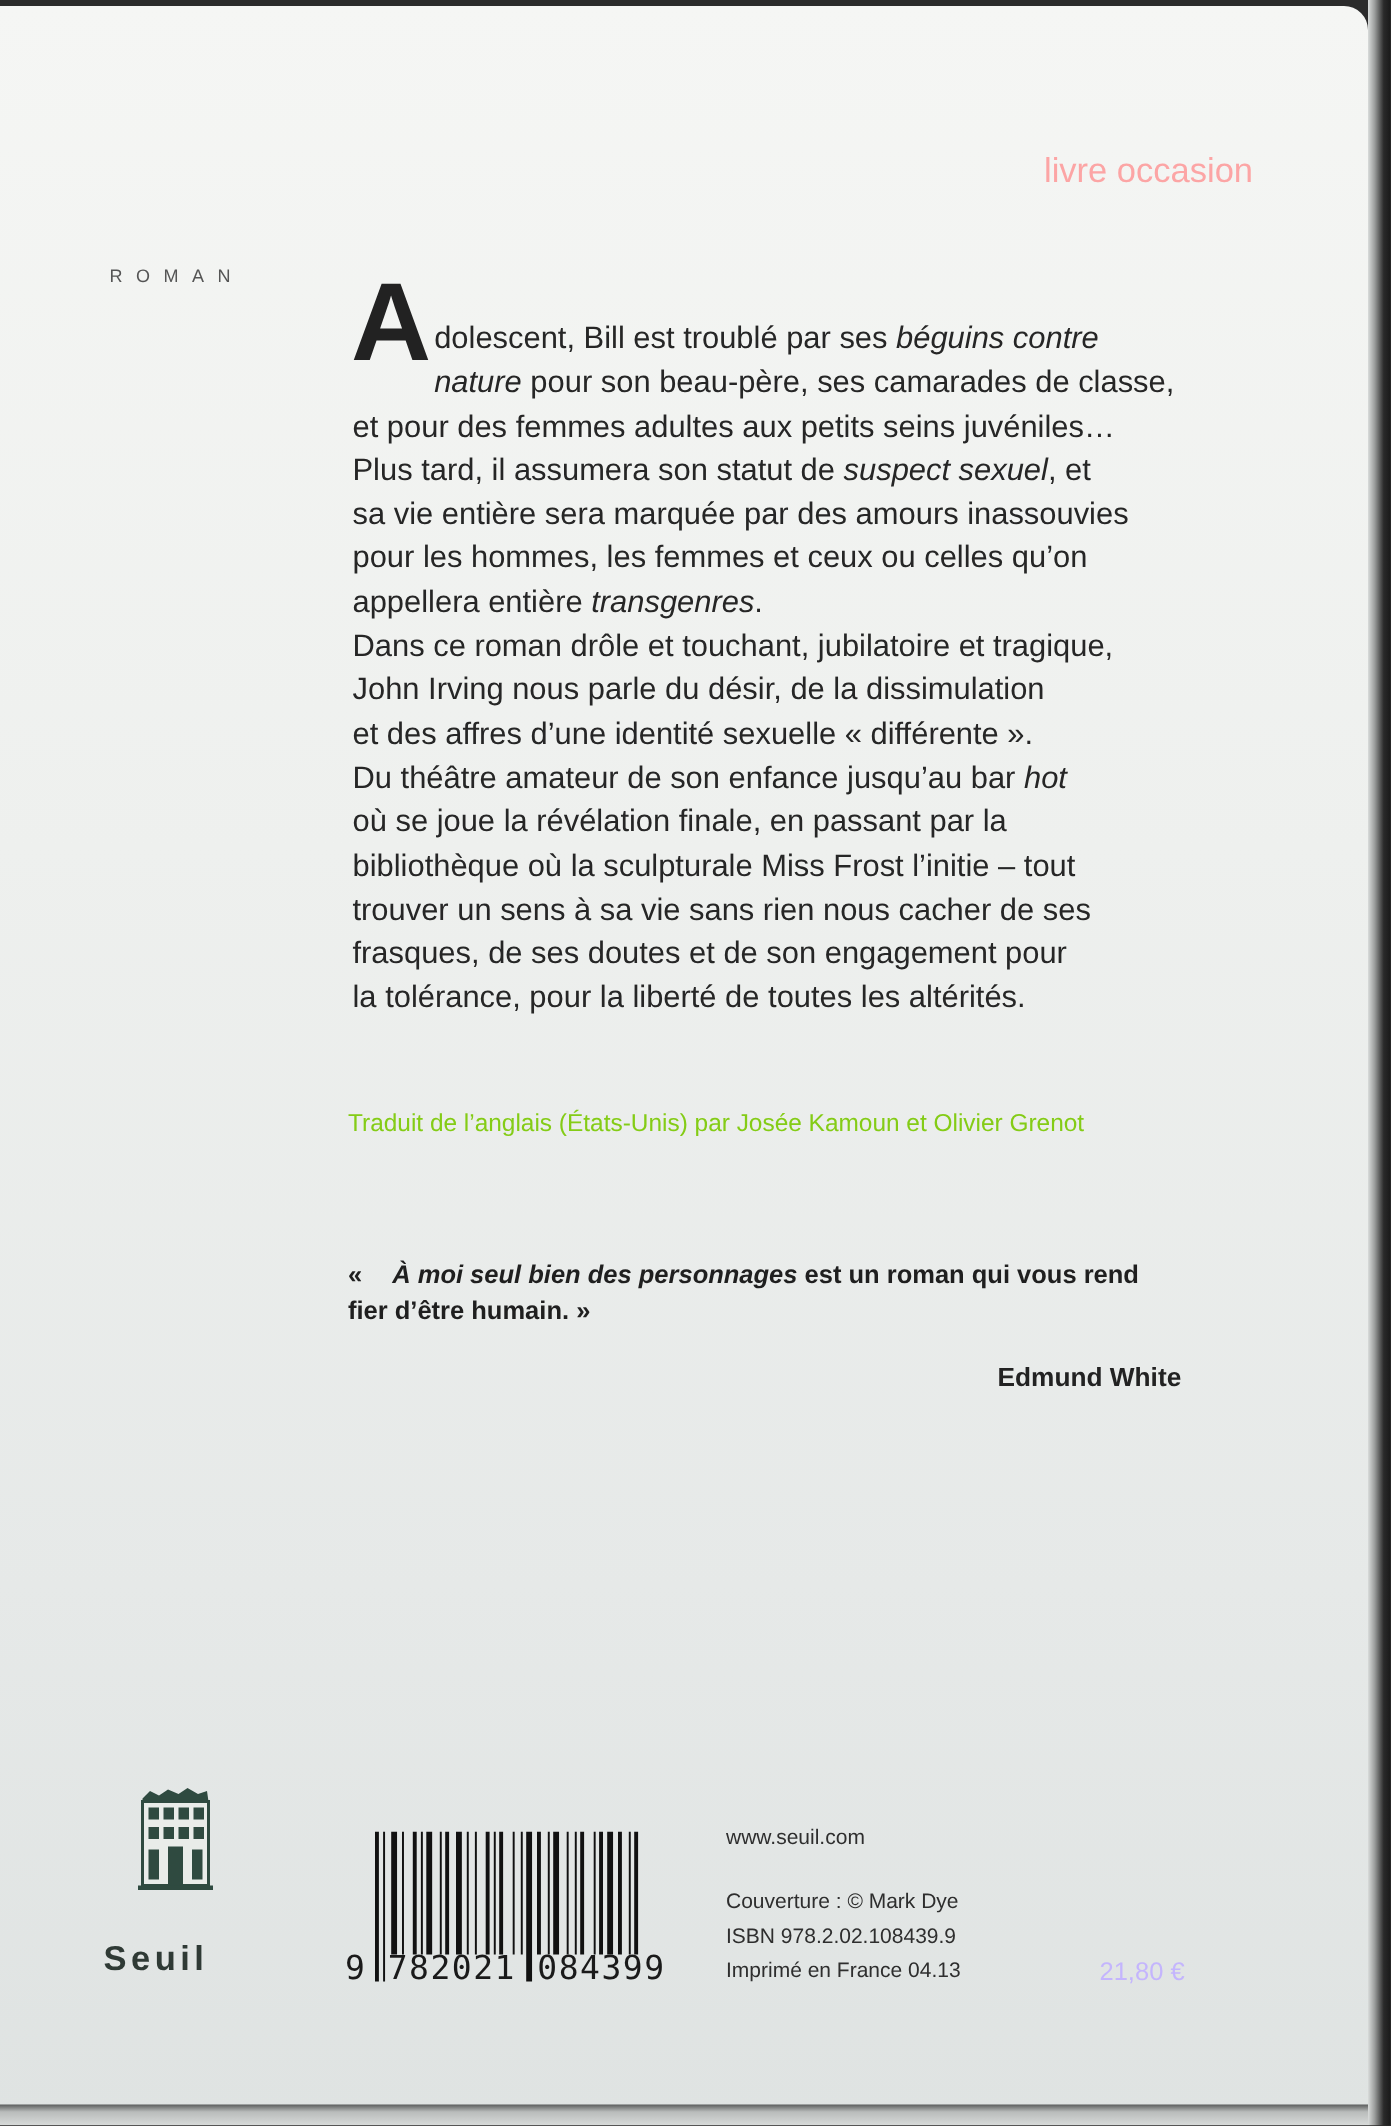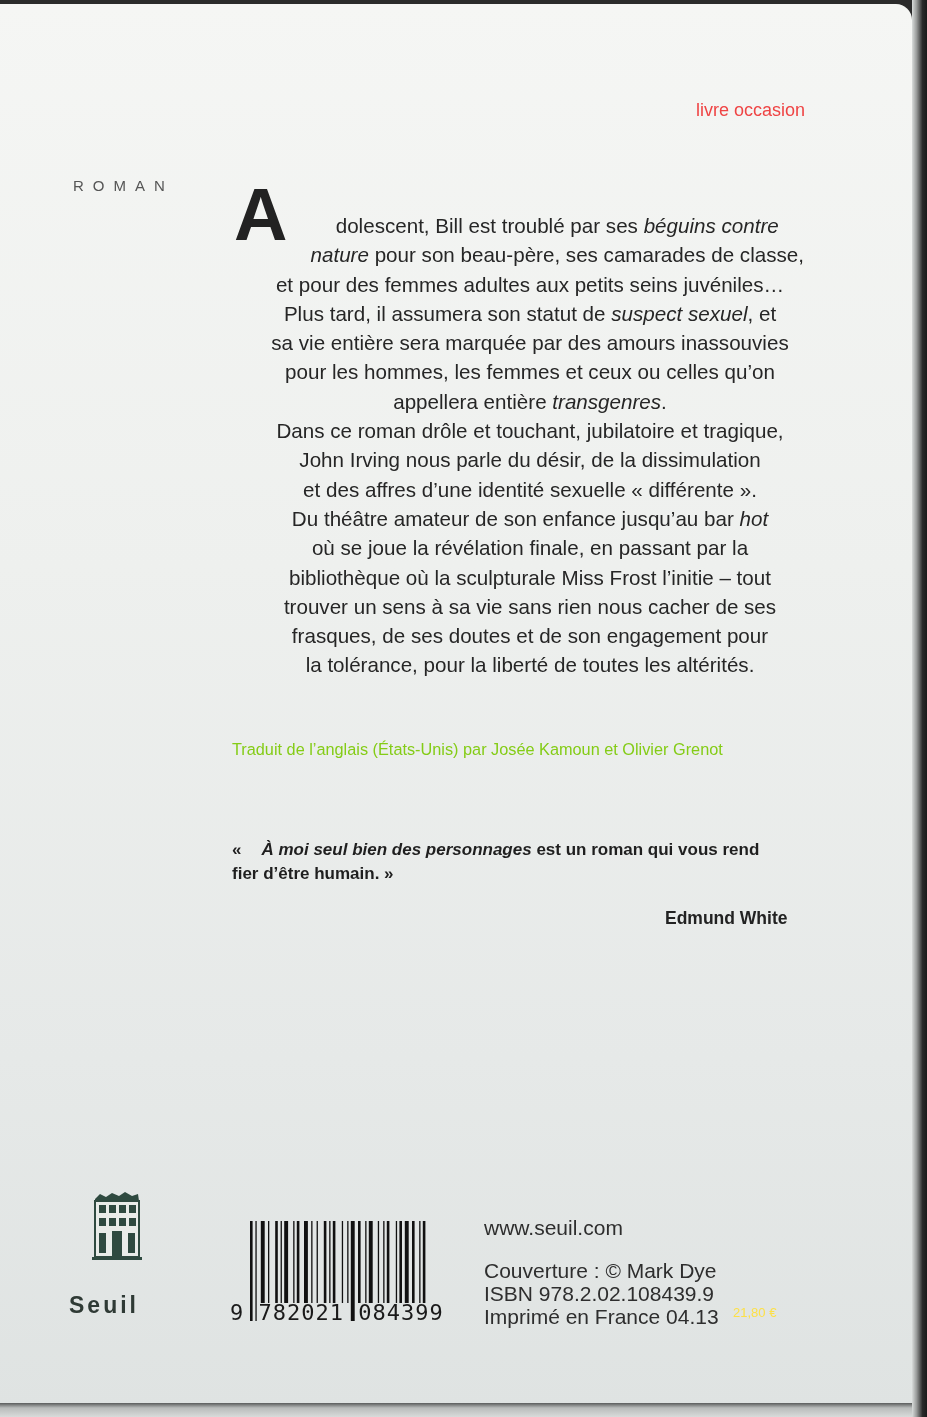--- a/index.html
+++ b/index.html
@@ -15,36 +15,36 @@
   }
   .right-edge {
     position:absolute; left:912px; top:0; width:15px; height:1417px;
     background:linear-gradient(90deg,#d9dcdb 0%,#9a9c9b 30%,#2a2a2a 70%,#1a1a1a 100%);
   }
   .bottom-edge {
     position:absolute; left:0; top:1403px; width:912px; height:14px;
     background:linear-gradient(180deg,#5a5c5c 0%,#b9bcbb 35%,#d8dbda 100%);
   }
   .sticker {
-    position:absolute; left:696px; top:100px; font-size:18px; color:#ef4444;
+    position:absolute; left:696px; top:100px; font-size:23px; color:#fca5a5;
     letter-spacing:0px;
   }
   .genre {
-    position:absolute; left:73px; top:177px; font-size:15px; color:#555;
+    position:absolute; left:73px; top:177px; font-size:12px; color:#555;
     letter-spacing:9px;
   }
   .blurb {
     position:absolute; left:235px; top:184px; width:590px;
     font-size:20.6px; line-height:29.3px; color:#262626;
   }
   .dropcap {
     float:left; font-size:74px; line-height:56px; font-weight:bold;
     color:#222; margin:3px 2px 0 -1px; height:56px;
   }
-  .line { white-space:nowrap; display:block;text-align:center; }
+  .line { white-space:nowrap; display:block; }
   .line.first { padding-top:27px; }
   .translator {
     position:absolute; left:232px; top:740px; font-size:16.3px; color:#84cc16;
     white-space:nowrap;
   }
   .quote {
     position:absolute; left:232px; top:838px; font-size:17px; line-height:24px;
     color:#1f1f1f; font-weight:bold; width:580px;
   }
   .quote i { font-weight:bold;margin-left:20px; }
@@ -58,22 +58,22 @@
     position:absolute; left:69px; top:1292px; font-size:23px; font-weight:bold;
     color:#2f3a35; letter-spacing:3px;
   }
   .barcode {
     position:absolute; left:244px; top:1221px; width:220px; height:104px;
   }
   .barcode-num {
     position:absolute; left:230px; top:1300px; font-family:"DejaVu Sans Mono", monospace;
     font-size:22px; color:#1a1a1a; letter-spacing:1px; background:transparent;
   }
-  .info { position:absolute; left:484px; font-size:21px; color:#2e2e2e; white-space:nowrap; }
-  .price { position:absolute; left:733px; top:1305px; font-size:13px; color:#fde047; }
+  .info { position:absolute; left:484px; font-size:14px; color:#2e2e2e; white-space:nowrap; }
+  .price { position:absolute; left:733px; top:1305px; font-size:17px; color:#c4b5fd; }
 </style>
 </head>
 <body>
 
 <div class="cover"></div>
 <div class="right-edge"></div>
 <div class="bottom-edge"></div>
 
 <div class="sticker">livre occasion</div>
 <div class="genre">ROMAN</div>

